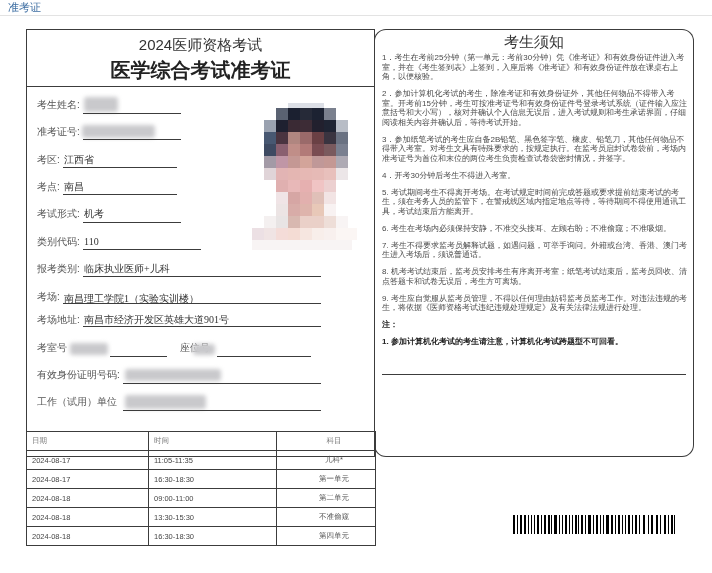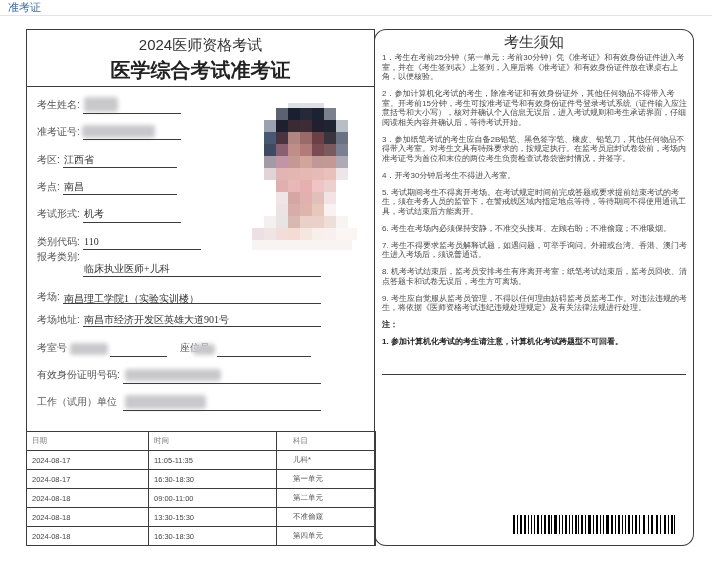--- a/index.html
+++ b/index.html
@@ -13,21 +13,21 @@
     }
     .topbar {
       position: absolute; left: 0; top: 0; width: 712px; height: 15px;
       border-bottom: 1px solid #e3e3e3;
     }
     .topbar-title {
       position: absolute; left: 8px; top: 1px;
       font-size: 11px; line-height: 13px; color: #3f6fa3;
     }
     .panel {
-      position: absolute; top: 29px; height: 517px;
+      position: absolute; top: 29px; height: 428px;
       box-sizing: border-box;
       box-shadow: inset 0 0 0 1px #3c3c3c;
     }
     .left-panel { left: 26px; width: 349px; }
     .right-panel { left: 374px; width: 320px; border-radius: 12px; }
 
     .card-header {
       position: absolute; left: 0; top: 0; width: 349px; height: 58px;
       box-shadow: inset 0 -1px 0 #3c3c3c;
     }
@@ -55,21 +55,21 @@
     .schedule {
       position: absolute; left: 0; top: 402px; width: 349px; height: 115px;
       border-collapse: collapse; table-layout: fixed;
       font-size: 7.5px;
     }
     .schedule td {
       border: 1px solid #3c3c3c; height: 18px; padding: 0 0 0 5px;
       vertical-align: middle; white-space: nowrap; color: #444;
     }
     .schedule tr.head td { color: #777; }
-    .schedule td.subj { color: #555; padding-left: 16px; }
+    .schedule td.subj { color: #555; padding-left: 16px; text-align: center; }
 
     .notice-title {
       position: absolute; left: 0; top: 4px; width: 320px; text-align: center;
       font-size: 15px; line-height: 18px; color: #333;
     }
     .notice-body {
       position: absolute; left: 8px; top: 24px; width: 306px;
       font-size: 8px; line-height: 9.5px; color: #4a4a4a;
     }
     .notice-body p { margin: 0 0 7.5px 0; word-break: break-all; }
@@ -124,21 +124,21 @@
     <div class="uline" style="left:57px;top:193px;width:98px"></div>
   </div>
 
   <div>
     <span class="field-label" style="left:11px;top:207px">类别代码:</span>
     <span class="field-value" style="left:58px;top:207px">110</span>
     <div class="uline" style="left:57px;top:220px;width:118px"></div>
   </div>
 
   <div>
-    <span class="field-label" style="left:11px;top:222px">报考类别:</span>
+    <span class="field-label" style="left:11px;top:234px">报考类别:</span>
     <span class="field-value" style="left:58px;top:234px">临床执业医师+儿科</span>
     <div class="uline" style="left:57px;top:247px;width:238px"></div>
   </div>
 
   <div>
     <span class="field-label" style="left:11px;top:262px">考场:</span>
     <span class="field-value" style="left:38px;top:264px">南昌理工学院1（实验实训楼）</span>
     <div class="uline" style="left:37px;top:274px;width:258px"></div>
   </div>
 

